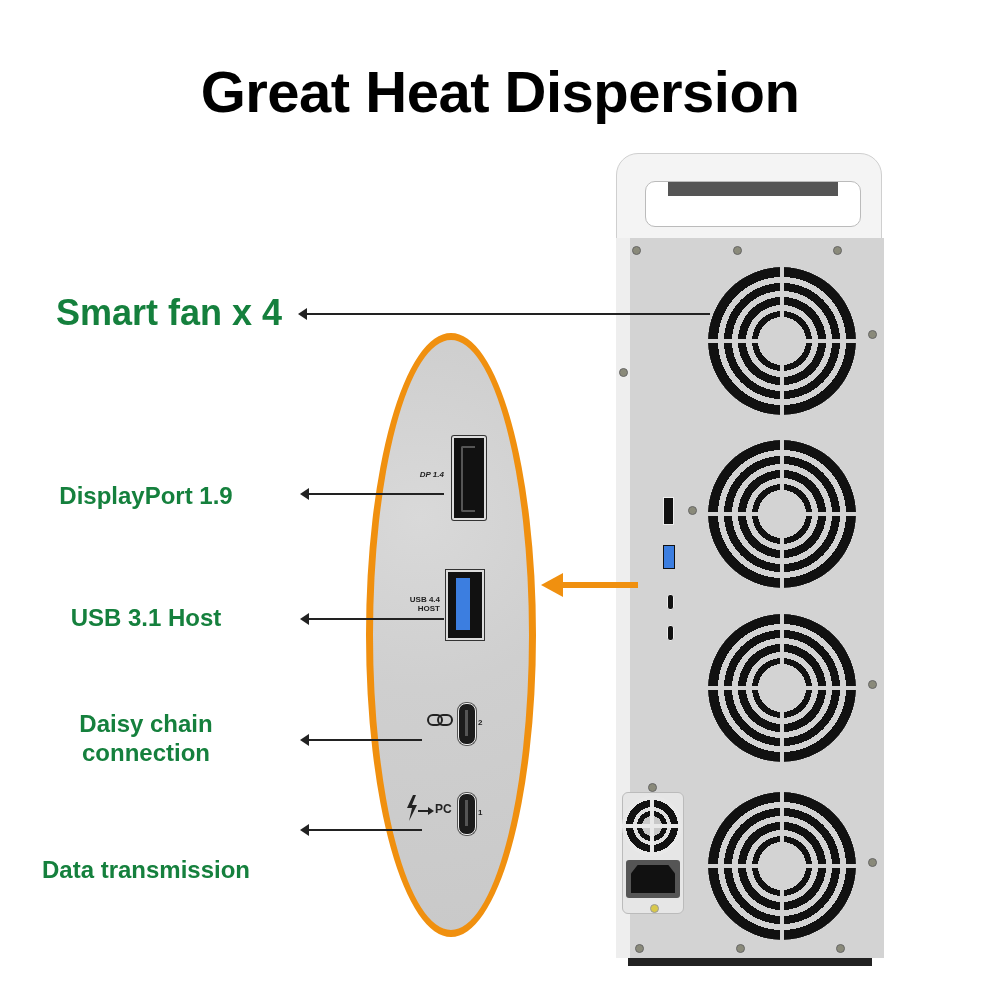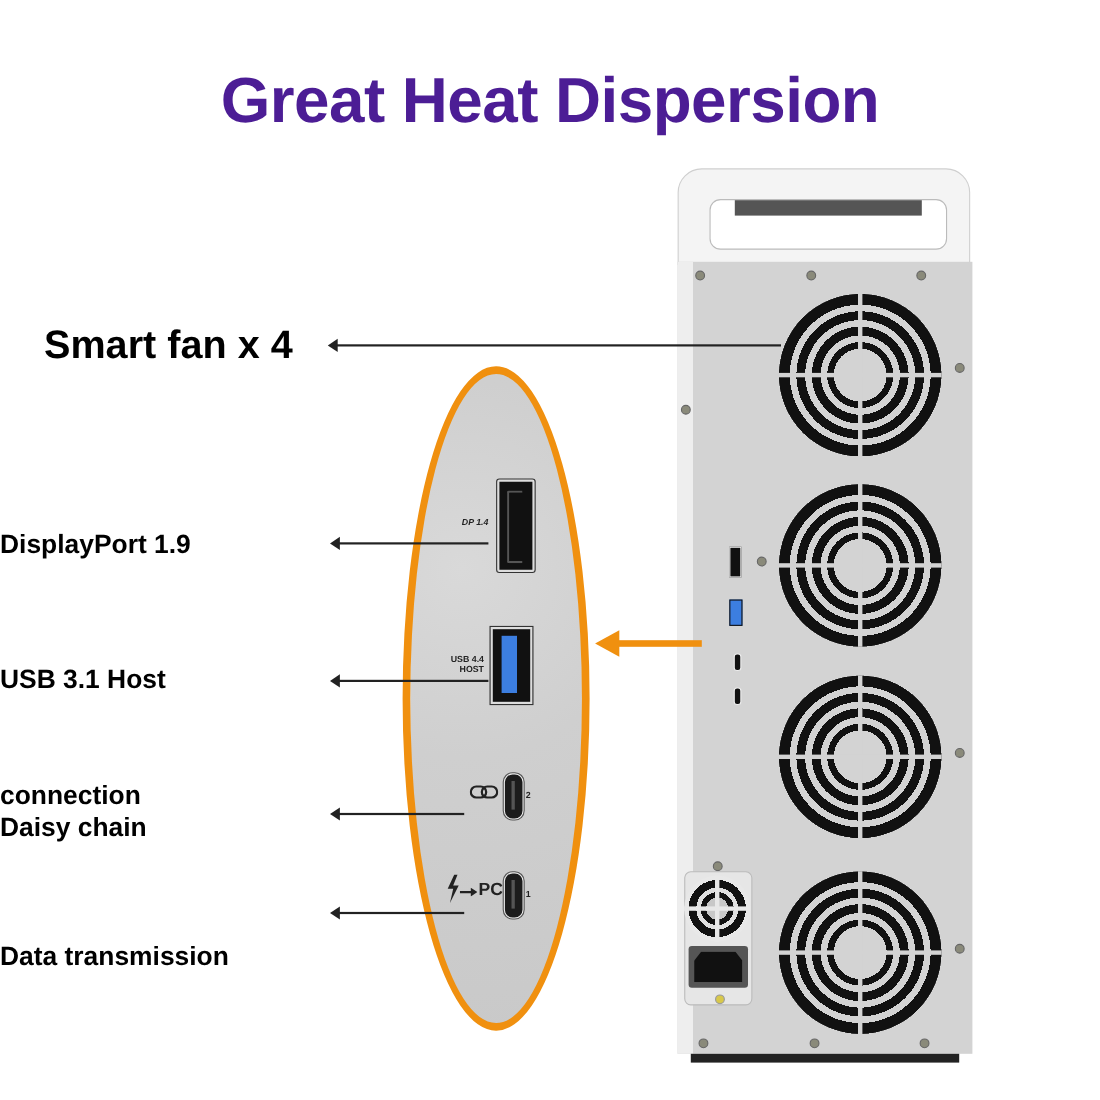--- a/index.html
+++ b/index.html
@@ -1,18 +1,18 @@
 <!DOCTYPE html>
 <html><head>
 <meta charset="utf-8">
 <style>
   html, body { margin:0; padding:0; background:#ffffff; }
   body { width:1000px; height:1000px; position:relative; overflow:hidden; font-family:"Liberation Sans", sans-serif; color:#3d3d3d; }
-  .title { position:absolute; left:0; top:58px; width:1000px; text-align:center; font-size:58px; font-weight:bold; color:#4c1d95; letter-spacing:-0.5px; }
-  .label { position:absolute; font-weight:bold; color:#000000; text-align:left; }
+  .title { position:absolute; left:0; top:58px; width:1000px; text-align:center; font-size:58px; font-weight:bold; color:#000000; letter-spacing:-0.5px; }
+  .label { position:absolute; font-weight:bold; color:#15803d; text-align:center; }
   .lbl-fan { left:40px; top:292px; width:258px; font-size:36px; }
   .lbl-sm { font-size:24px; line-height:29px; width:292px; left:0; }
   .leader { position:absolute; height:1.6px; background:#222; }
   .arrowhead { position:absolute; width:0; height:0; border-top:6px solid transparent; border-bottom:6px solid transparent; border-right:9px solid #222; }
   .ellipse { position:absolute; left:366px; top:333px; width:170px; height:604px; border-radius:50%; border:7px solid #f0900f; box-sizing:border-box;
     background: radial-gradient(circle at 30% 30%, #d9d9d9 0, #cfcfcf 40%, #c9c9c9 100%); }
   .port-text { position:absolute; font-size:8px; font-weight:bold; color:#222; text-align:right; line-height:9px; }
   .dp-port { position:absolute; left:452px; top:436px; width:30px; height:80px; background:#111; border:2px solid #ddd; border-radius:2px; box-shadow:0 0 0 1px #333; }
   .dp-port::after { content:""; position:absolute; left:7px; top:8px; width:12px; height:62px; border:2px solid #555; border-right:none; border-radius:2px 0 0 2px; }
   .usb-port { position:absolute; left:446px; top:570px; width:34px; height:66px; background:#111; border:2px solid #ddd; box-shadow:0 0 0 1px #333; }
@@ -100,38 +100,38 @@
 <div class="usbc" style="left:458px;top:703px;"></div>
 <div class="port-text" style="left:478px;top:718px;width:8px;text-align:left;">2</div>
 
 <svg class="icon-svg" style="left:405px;top:795px;" width="14" height="26" viewBox="0 0 14 26">
   <polygon points="8,0 2,13 7,13 4,26 12,10 7,10 11,0" fill="#222"></polygon>
 </svg>
 <svg class="icon-svg" style="left:418px;top:807px;" width="16" height="8" viewBox="0 0 16 8">
   <line x1="0" y1="4" x2="11" y2="4" stroke="#222" stroke-width="2"></line>
   <polygon points="10,0 16,4 10,8" fill="#222"></polygon>
 </svg>
-<div class="port-text" style="left:435px;top:805px;width:20px;font-size:16px;text-align:center;">PC</div>
+<div class="port-text" style="left:435px;top:805px;width:20px;font-size:12px;text-align:left;">PC</div>
 <div class="usbc" style="left:458px;top:793px;"></div>
 <div class="port-text" style="left:478px;top:808px;width:8px;text-align:left;">1</div>
 
 <div class="label lbl-fan">Smart fan x 4</div>
 <div class="arrowhead" style="left:298px;top:308px;"></div>
 <div class="leader" style="left:306px;top:313px;width:404px;"></div>
 
 <div class="label lbl-sm" style="top:481px;">DisplayPort 1.9</div>
 <div class="arrowhead" style="left:300px;top:488px;"></div>
 <div class="leader" style="left:308px;top:493px;width:136px;"></div>
 
 <div class="label lbl-sm" style="top:603px;">USB 3.1 Host</div>
 <div class="arrowhead" style="left:300px;top:613px;"></div>
 <div class="leader" style="left:308px;top:618px;width:136px;"></div>
 
 <div class="label lbl-sm" style="top:709px;">
+  <div>Daisy chain</div>
   <div>connection</div>
-  <div>Daisy chain</div>
 </div>
 <div class="arrowhead" style="left:300px;top:734px;"></div>
 <div class="leader" style="left:308px;top:739px;width:114px;"></div>
 
 <div class="label lbl-sm" style="top:815px;margin-top:40px;">Data transmission</div>
 <div class="arrowhead" style="left:300px;top:824px;"></div>
 <div class="leader" style="left:308px;top:829px;width:114px;"></div>
 
 </body></html>

